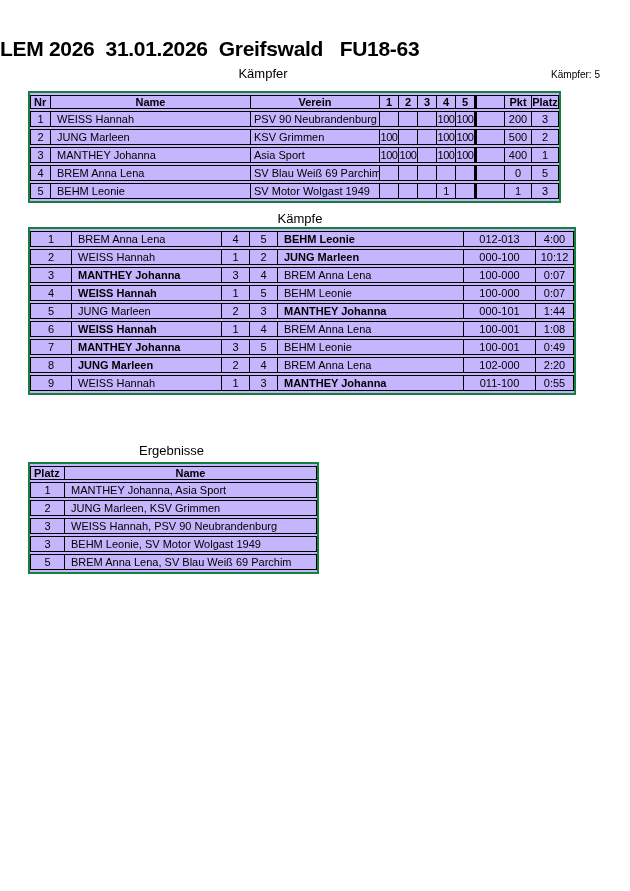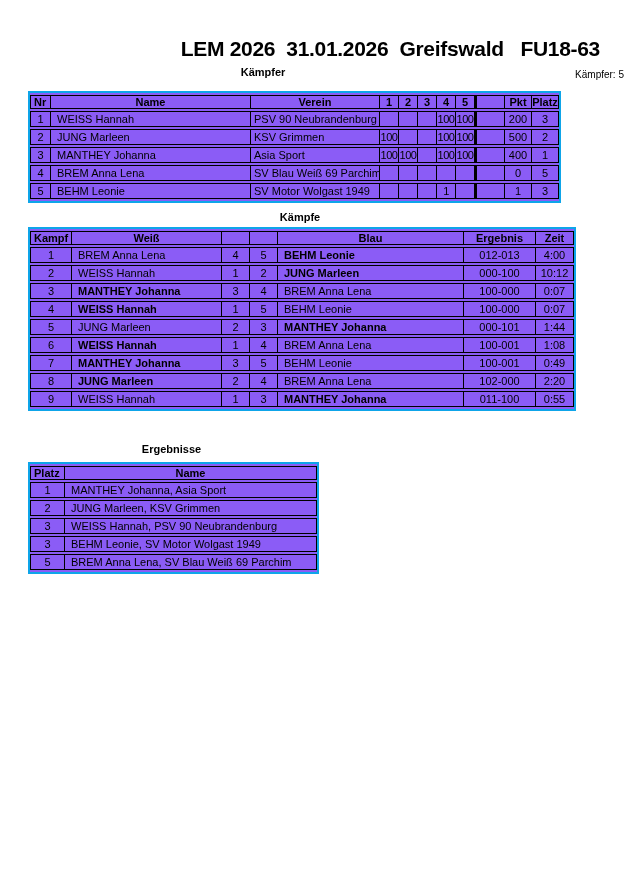--- a/index.html
+++ b/index.html
@@ -1,28 +1,28 @@
 <!DOCTYPE html>
 <html><head>
 <meta charset="utf-8">
 <style>
   html,body{margin:0;padding:0;background:#fff;}
   body{width:630px;height:891px;font-family:"Liberation Sans",sans-serif;color:#000;position:relative;overflow:hidden;}
   .page{position:absolute;left:0;top:0;width:630px;height:891px;background:#fff;}
 
-  .title{position:absolute;top:37px;left:0;width:564px;text-align:right;
-         font-size:21px;font-weight:bold;letter-spacing:-0.3px;white-space:pre;padding-left:36px;}
-  .subtitle{position:absolute;font-size:11px;font-weight:bold;text-align:center;white-space:pre;}
+  .title{position:absolute;top:37px;left:0;width:564px;text-align:left;
+         font-size:21px;font-weight:bold;letter-spacing:-0.3px;white-space:pre;}
+  .subtitle{position:absolute;font-size:13px;font-weight:normal;text-align:center;white-space:pre;}
   .sub-kaempfer{top:66px;left:28px;width:470px;}
   .sub-kaempfe{top:211px;left:28px;width:544px;}
   .sub-ergebnisse{top:443px;left:28px;width:287px;}
-  .count{position:absolute;top:69px;left:444px;width:180px;text-align:right;font-size:10px;}
+  .count{position:absolute;top:69px;left:420px;width:180px;text-align:right;font-size:10px;}
 
   table{border-collapse:separate;border-spacing:0 2px;table-layout:fixed;
-        background:#8b5cf6;border:2px solid #0ea5e9;position:absolute;}
+        background:#c4b5fd;border:2px solid #15803d;position:absolute;}
   td{border:1px solid #000;border-left:none;font-size:11px;height:14px;line-height:14px;
      padding:0 3px;overflow:hidden;white-space:nowrap;vertical-align:middle;}
   td:first-child{border-left:1px solid #000;}
   tr.hdr td{font-weight:bold;height:11px;line-height:12px;}
   td.c{text-align:center;padding:0;}
   td.l{text-align:left;}
   td.name{padding-left:6px;}
   td.mx{font-size:11px;letter-spacing:-0.5px;}
   td.thickl{border-left:2px solid #000;padding-left:37px;}
 
@@ -141,29 +141,20 @@
     <colgroup>
       <col style="width:42px">
         <col style="width:150px">
         <col style="width:28px">
         <col style="width:28px">
       <col style="width:186px">
         <col style="width:72px">
         <col style="width:38px">
     </colgroup>
     <tbody>
-        <tr class="hdr">
-      <td class="l">Kampf</td>
-      <td class="c">Weiß</td>
-      <td class="c"></td>
-      <td class="c"></td>
-      <td class="c">Blau</td>
-      <td class="c">Ergebnis</td>
-      <td class="c">Zeit</td>
-    </tr>
     <tr>
       <td class="c">1</td>
       <td class="name">BREM Anna Lena</td>
       <td class="c">4</td>
       <td class="c">5</td>
       <td class="name" style="font-weight: bold;">BEHM Leonie</td>
       <td class="c">012-013</td>
       <td class="c">4:00</td>
     </tr>
     <tr>

